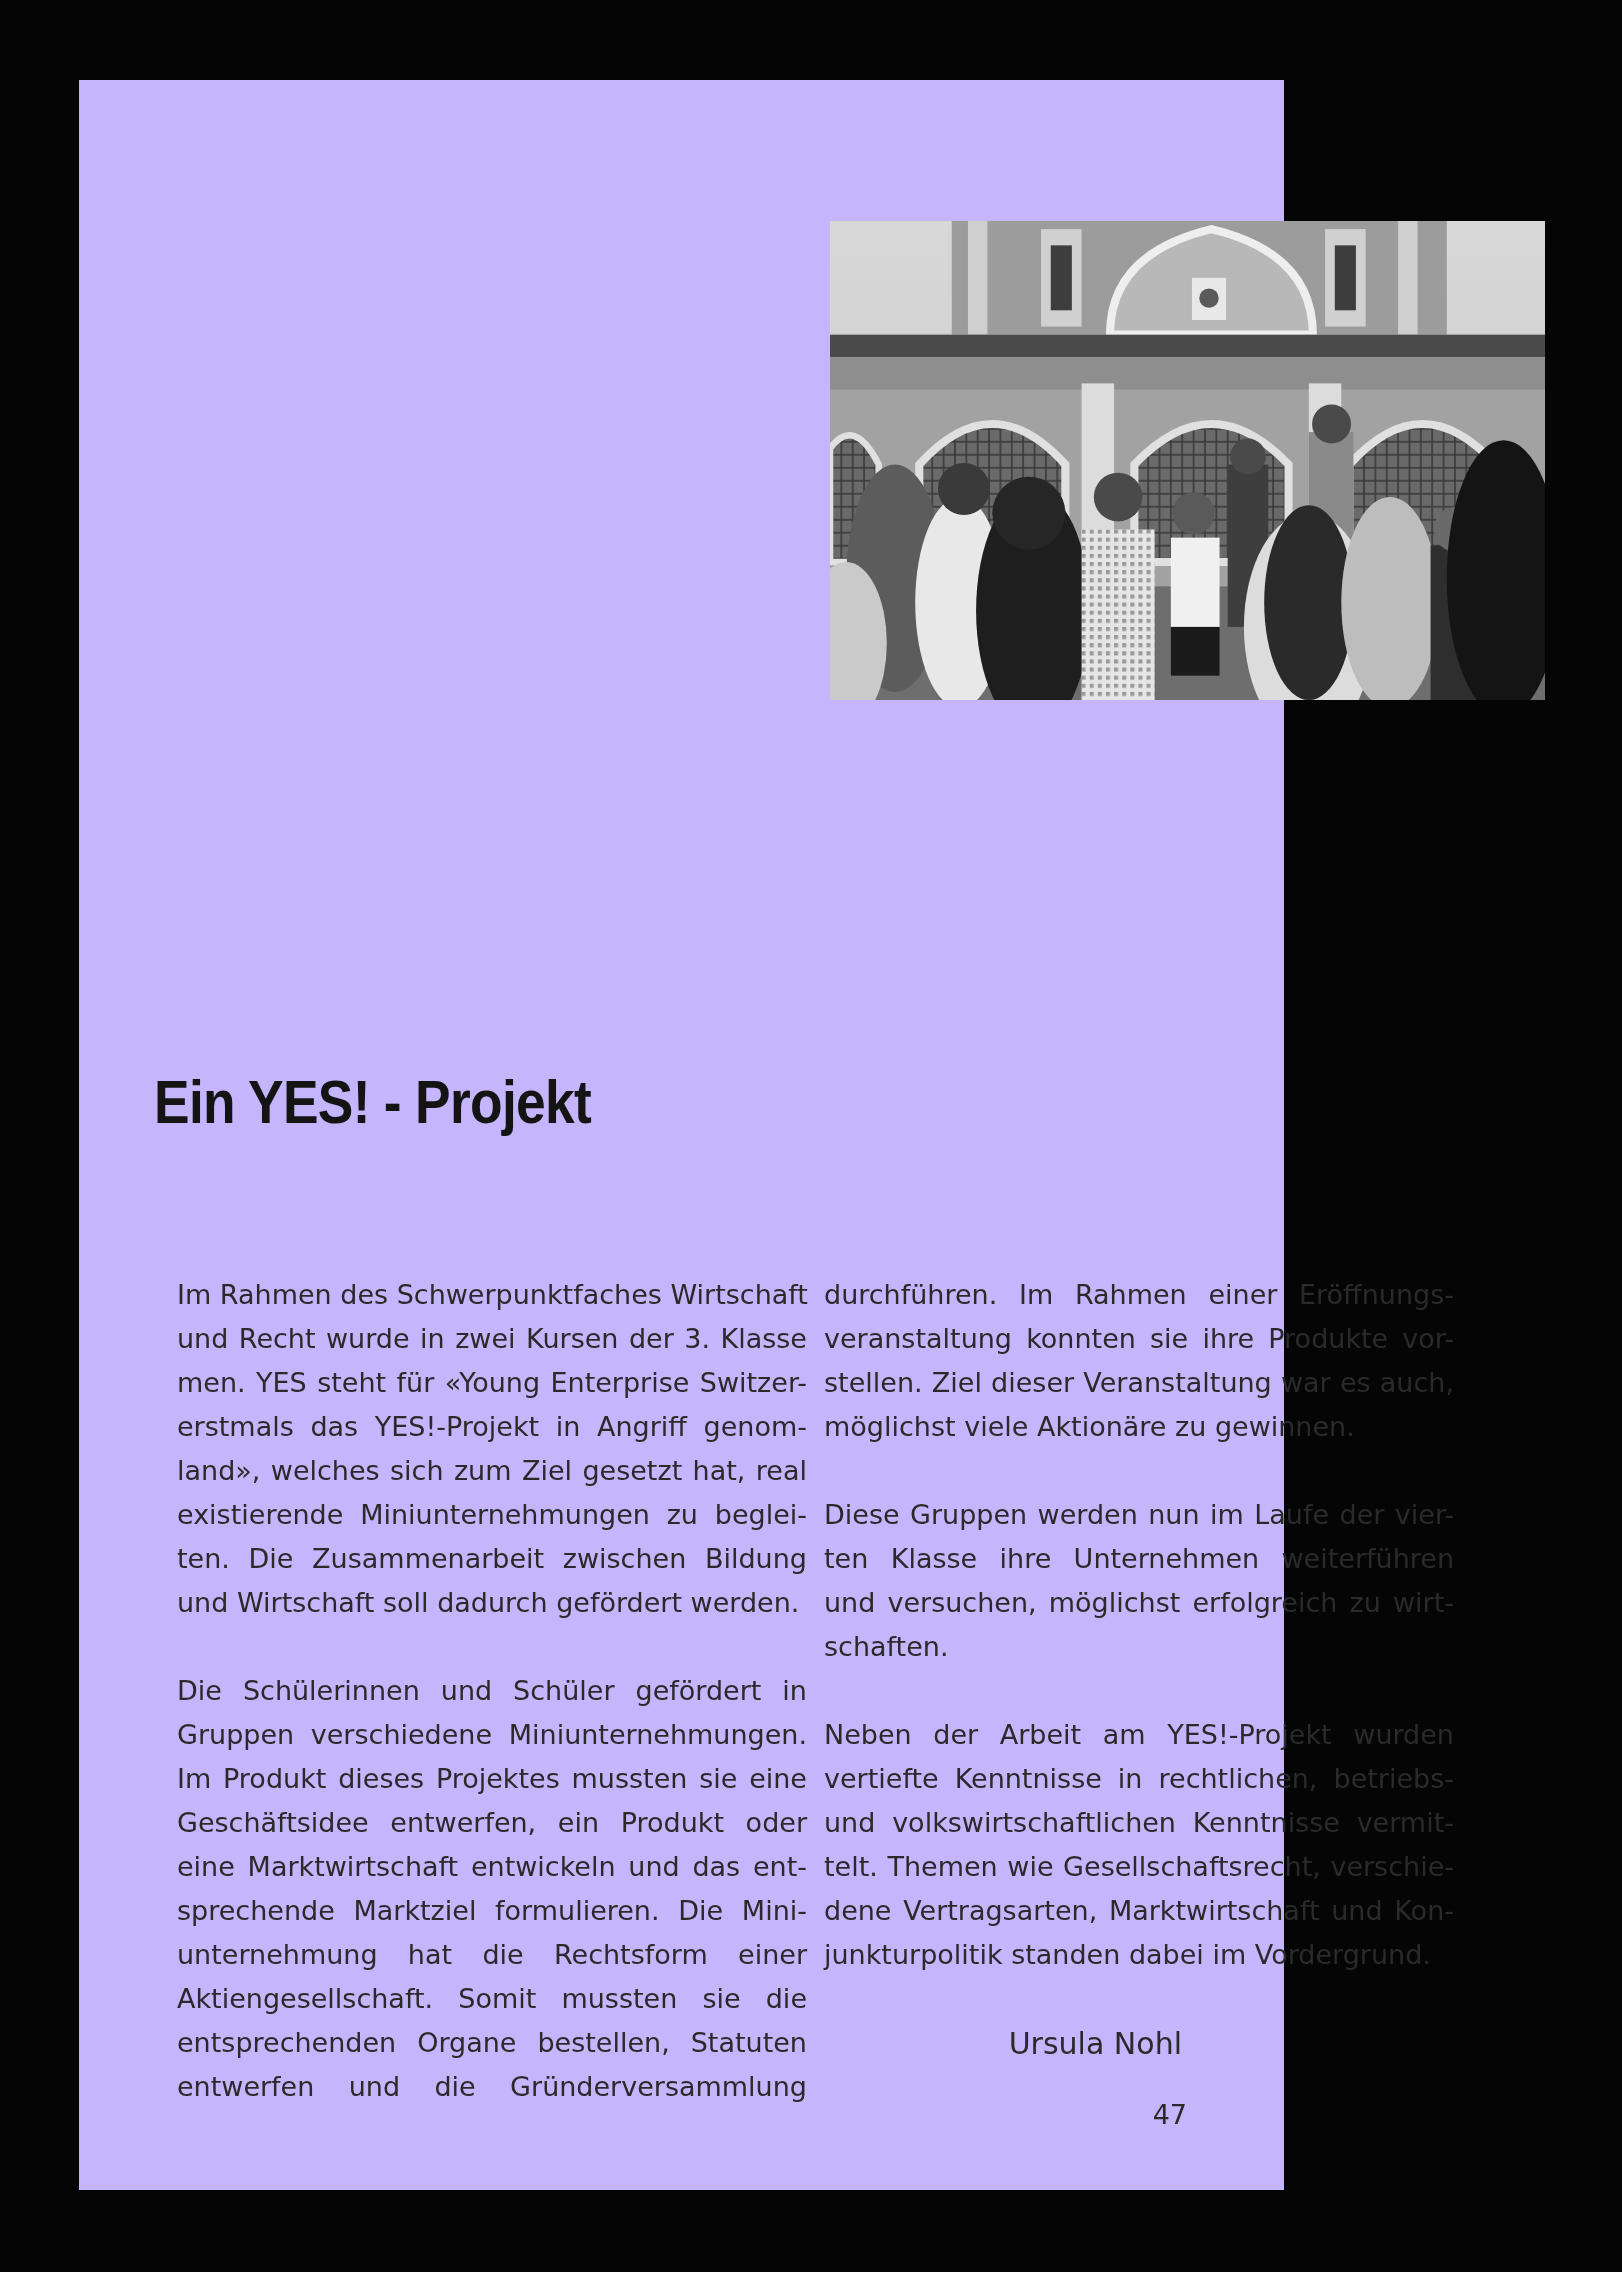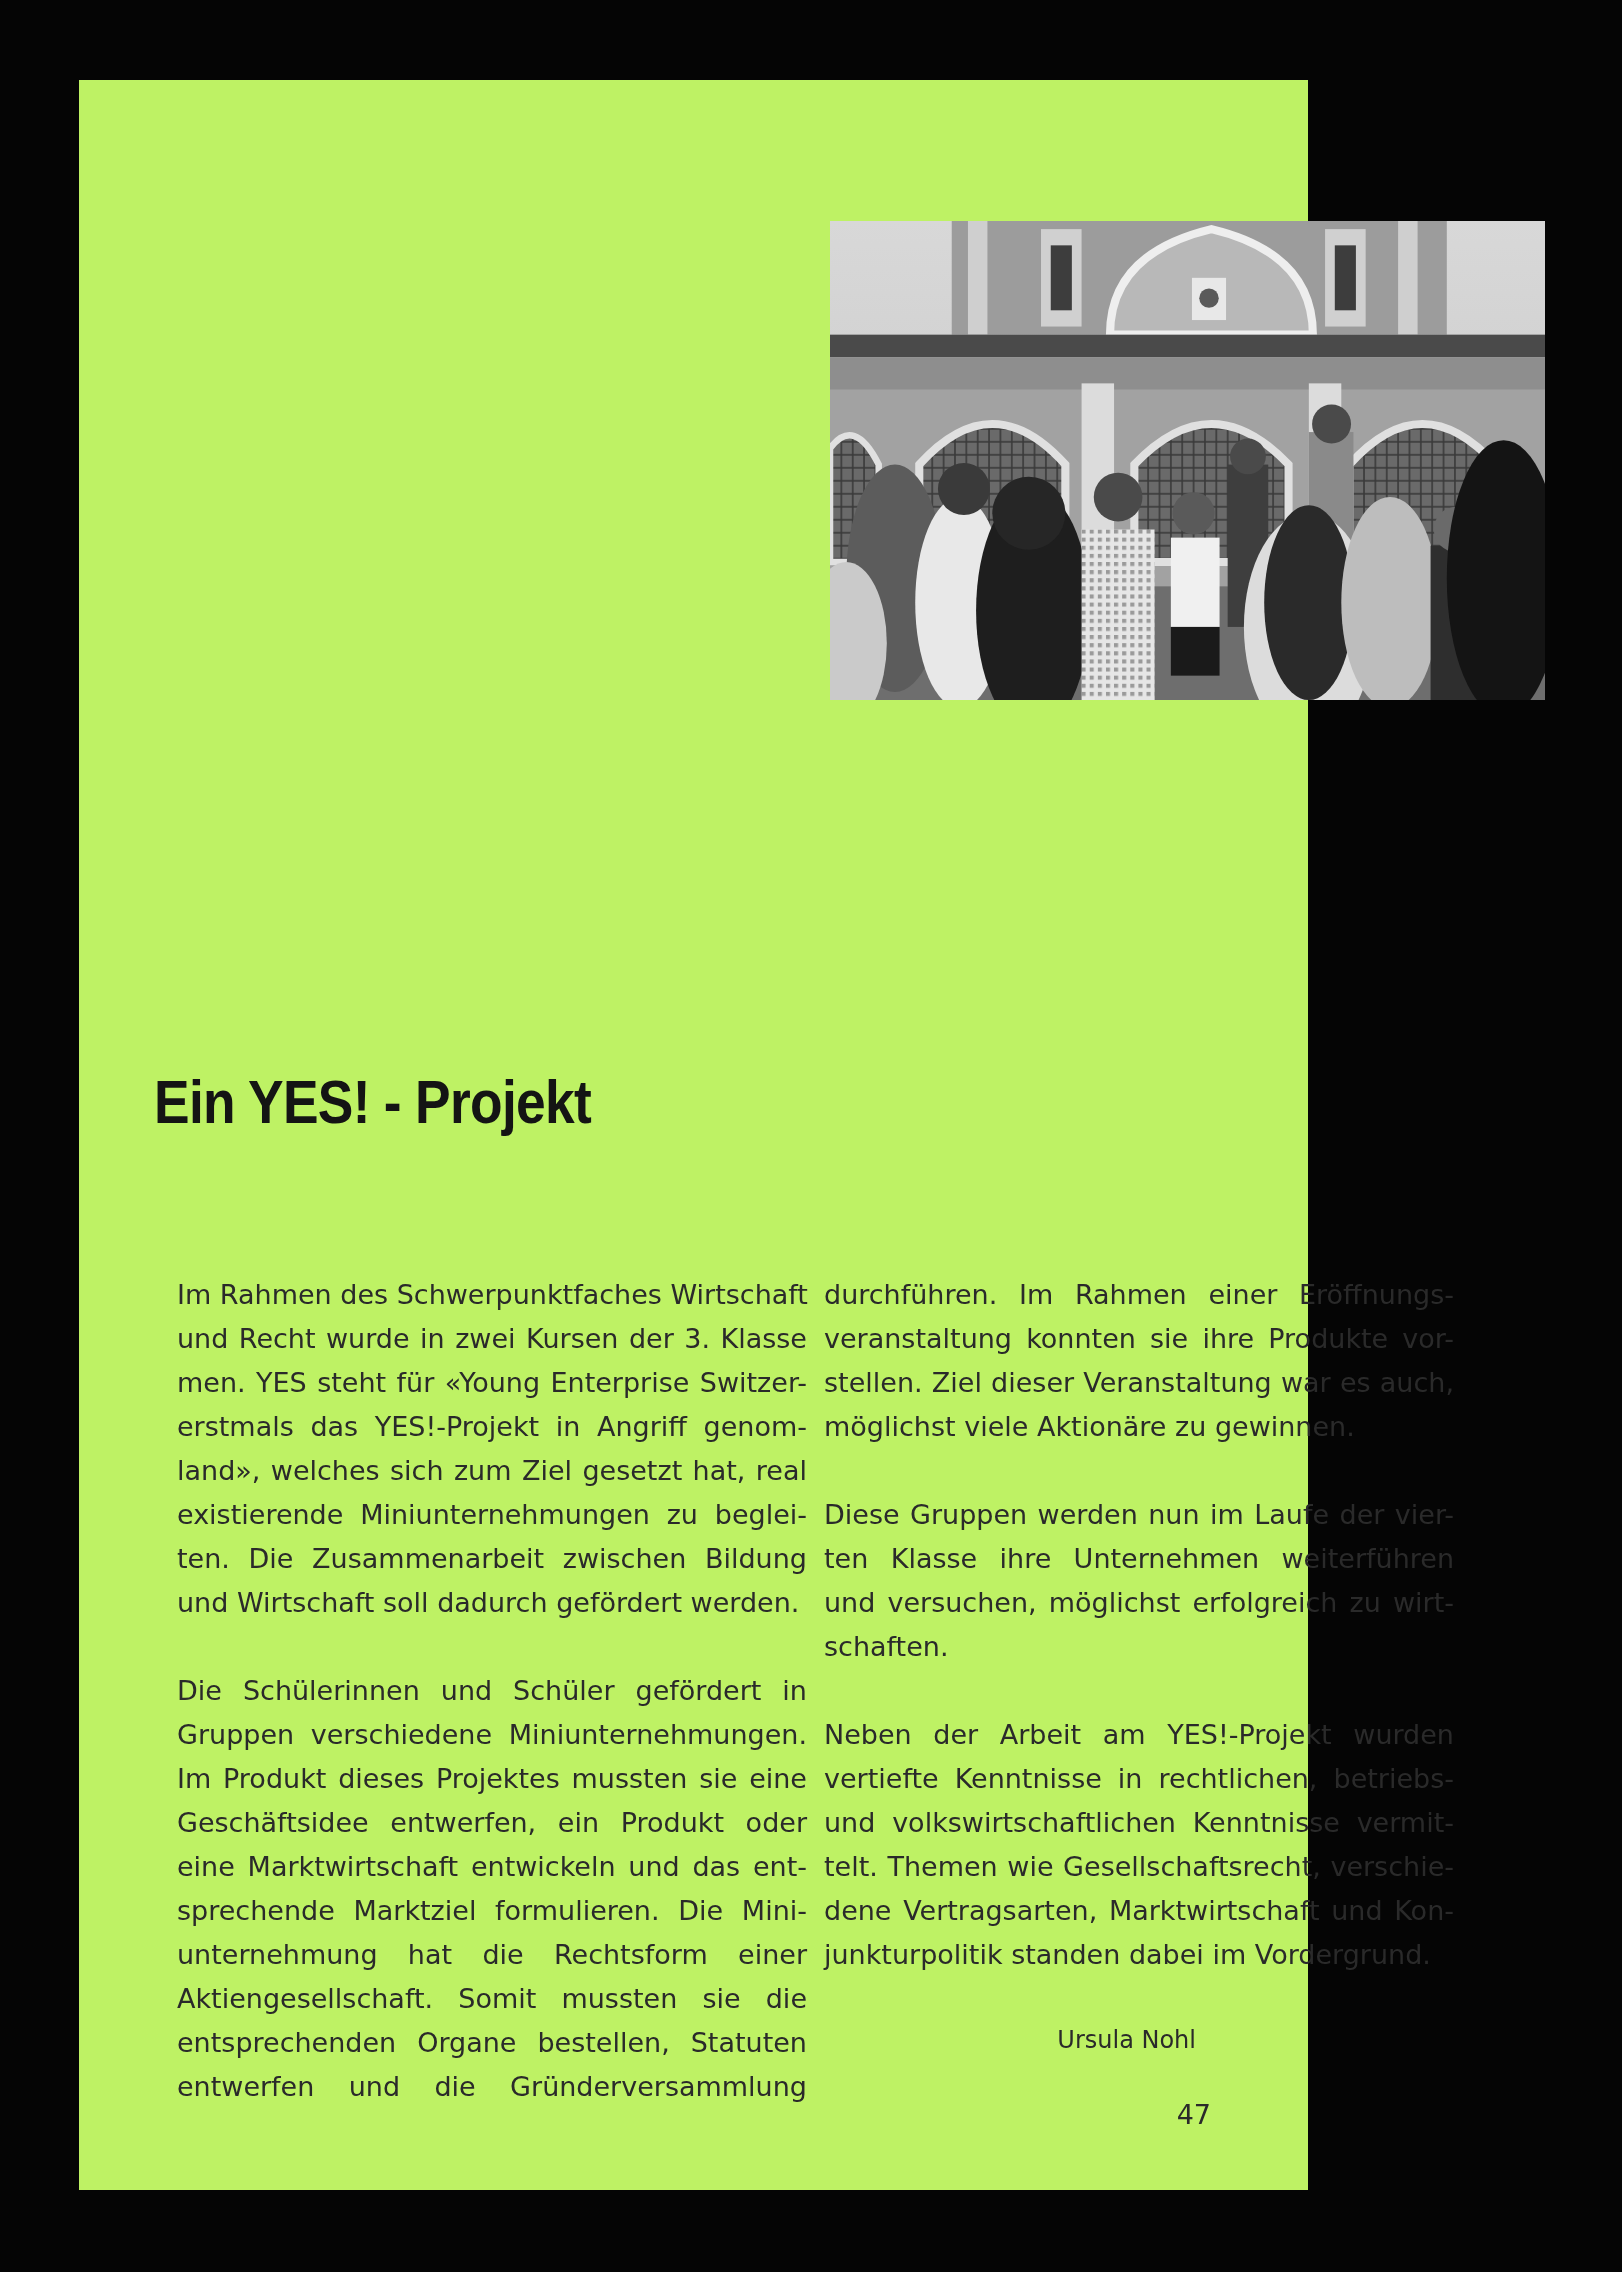--- a/index.html
+++ b/index.html
@@ -9,22 +9,21 @@
       height: 2273px;
       background: #050505;
       overflow: hidden;
     }
     .page {
       position: absolute;
       left: 79px;
       top: 80px;
       width: 1205px;
       height: 2110px;
-      background: #bef264;
-      padding-left: 24px;
+      background: #c4b5fd;
     }
     .photo {
       position: absolute;
       left: 751px;
       top: 141px;
       width: 715px;
       height: 479px;
       overflow: hidden;
       background: #8a8a8a;
     }
@@ -54,24 +53,24 @@
       text-align: justify;
       hyphens: manual;
     }
     .col.left { left: 70px; margin-left: 28px; }
     .col.right { left: 745px; width: 630px; }
     .col p { margin: 0 0 44px 0; }
     .col .line { display: block; text-align: justify; text-align-last: justify; white-space: nowrap; }
     .col .line.last { text-align-last: left; }
     .author {
       position: absolute;
-      right: 112px;
+      right: 102px;
       top: 1946px;
       font-family: "DejaVu Sans", sans-serif;
-      font-size: 24px;
+      font-size: 30px;
       color: #2a2a2a;
     }
     .page-number {
       position: absolute;
       right: 97px;
       top: 2019px;
       font-family: "DejaVu Sans", sans-serif;
       font-size: 27px;
       color: #2a2a2a;
     }

